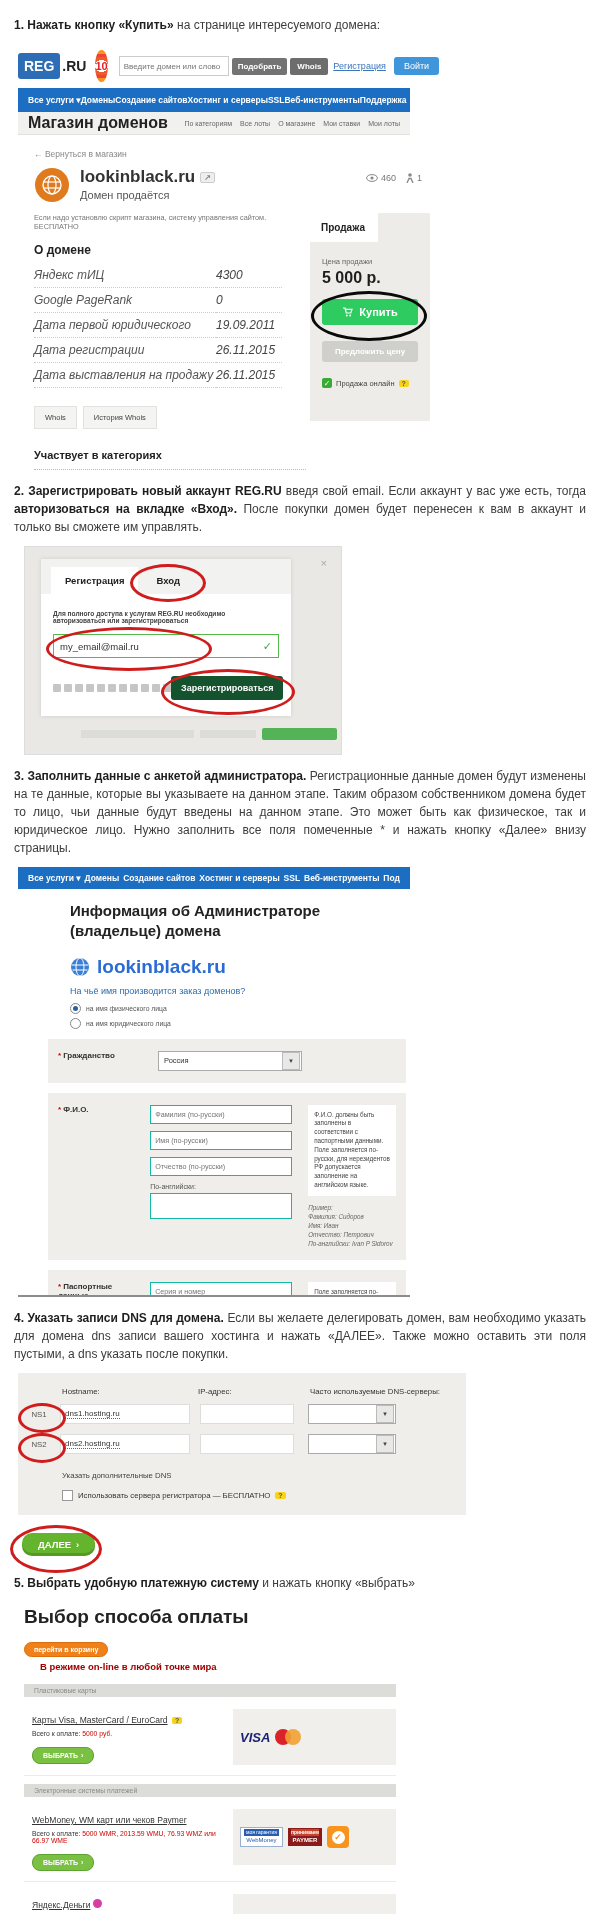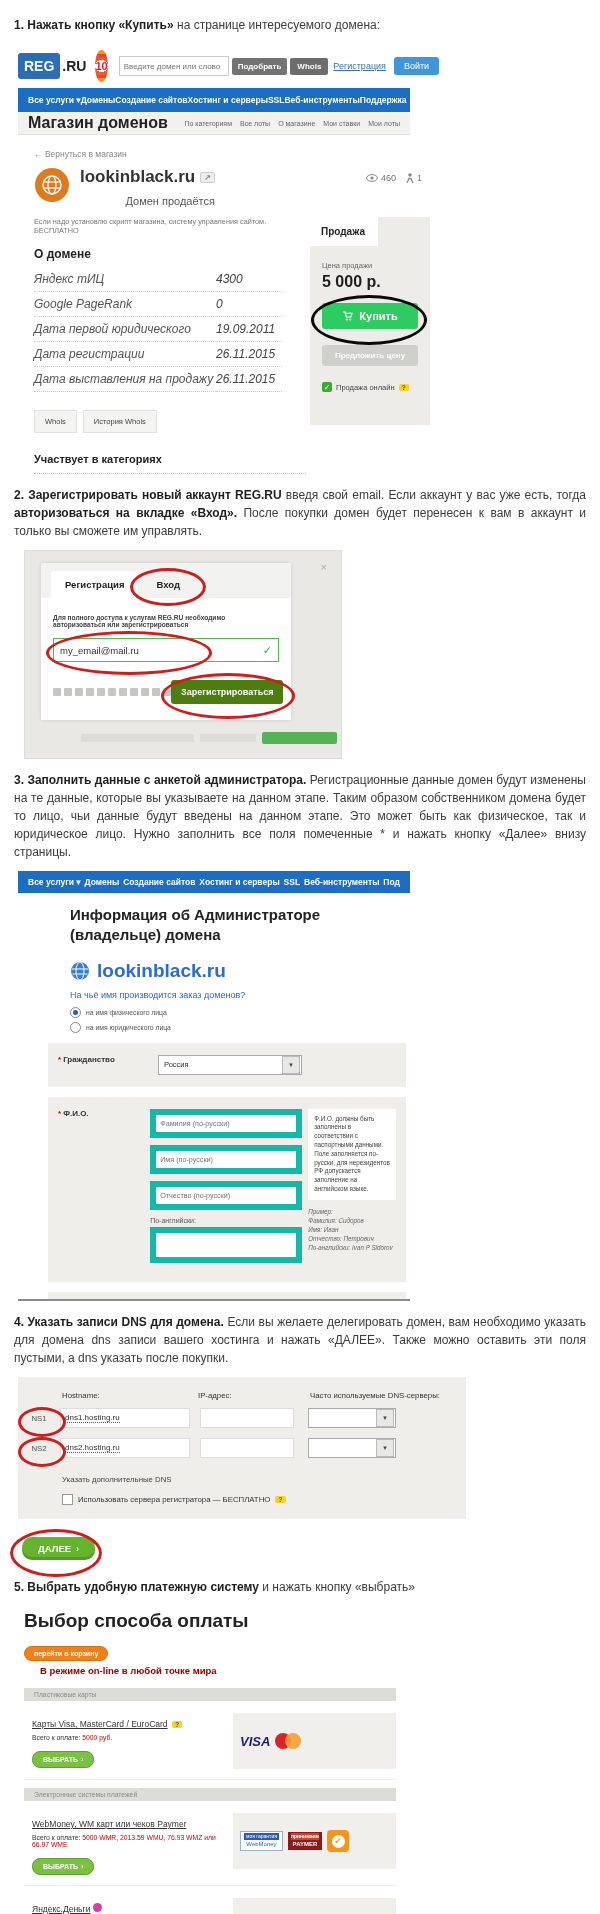--- a/index.html
+++ b/index.html
@@ -29,21 +29,21 @@
   .subnav{background:#f1f1ef;height:22px;display:flex;align-items:center;padding:0 10px;border-bottom:1px solid #e2e2e0;}
   .shop-title{font-weight:bold;font-size:16px;color:#222;}
   .subnav-items{margin-left:auto;display:flex;gap:8px;}
   .subnav-items .sn{color:#666;font-size:7px;cursor:pointer;}
 
   .back-row{margin:14px 0 8px 16px;font-size:8.5px;color:#888;}
   .domain-head{display:flex;margin-left:16px;align-items:flex-start;width:388px;}
   .dn-block{margin-left:10px;}
   .dn-name{font-size:17px;font-weight:bold;color:#333;display:flex;gap:5px;align-items:center;}
   .ext{font-size:8px;color:#888;border:1px solid #ccc;background:#eee;padding:0 3px;border-radius:2px;}
-  .dn-status{font-size:11px;color:#555;margin-top:8px;text-align:right;}
+  .dn-status{font-size:11px;color:#555;margin-top:2px;}
   .dn-stats{margin-left:auto;display:flex;gap:10px;font-size:9px;color:#777;align-items:center;margin-top:6px;}
   .stat{display:flex;gap:3px;align-items:center;}
 
   .main-cols{display:flex;margin-left:16px;width:392px;margin-top:10px;}
   .left-col{width:248px;}
   .promo{font-size:7.3px;color:#777;margin-bottom:12px;}
   .about-h{font-size:12px;font-weight:bold;margin:4px 0 6px;color:#222;}
   table.about{width:100%;border-collapse:collapse;font-size:12px;color:#555;font-style:italic;}
   table.about td{padding:5px 0;border-bottom:1px dotted #ccc;}
   table.about td.val{width:66px;color:#444;}
@@ -70,42 +70,42 @@
   .mtab{font-weight:bold;font-size:9.5px;color:#222;padding:8px 14px;position:relative;cursor:pointer;}
   .mtab.active{background:#fff;}
   .m-close{position:absolute;right:-36px;top:-2px;color:#aaa;font-size:11px;cursor:pointer;}
   .m-info{font-size:6.6px;color:#444;margin:16px 12px 10px;font-weight:bold;}
   .m-email-row{display:flex;align-items:center;margin:0 12px;position:relative;border:1px solid #56b94c;height:22px;background:#fff;}
   .m-email{flex:1;border:none;outline:none;font-size:9.5px;padding:0 6px;color:#333;font-family:"Liberation Sans",sans-serif;}
   .m-check{color:#3aaa35;font-size:11px;margin-right:6px;}
   .m-bottom{display:flex;align-items:center;margin:18px 10px 0 12px;justify-content:space-between;}
   .socials{display:flex;gap:3px;align-items:center;}
   .social{width:8px;height:8px;background:#c6c6c4;border-radius:1px;cursor:pointer;}
-  .btn-register{background:#4d7c0f;color:#fff;font-weight:bold;font-size:9px;padding:7px 10px;border-radius:3px;position:relative;cursor:pointer;}
+  .btn-register{background:#14532d;color:#fff;font-weight:bold;font-size:9px;padding:7px 10px;border-radius:3px;position:relative;cursor:pointer;}
   .frag{height:12px;margin:12px 4px 0 40px;display:flex;gap:6px;align-items:center;}
   .frag .f1{width:120px;height:8px;background:#dcdcd8;}
   .frag .f2{width:60px;height:8px;background:#dcdcd8;}
   .frag .f3{width:80px;height:12px;background:#55b357;border-radius:2px;}
 
   
   .shot-admin{width:392px;margin:6px 0 0 8px;height:428px;overflow:hidden;position:relative;}
   .cut-line{width:392px;height:2px;background:#8c8c8c;margin-left:8px;}
   .admin-nav{background:#1b6ec2;display:flex;height:22px;align-items:center;padding:0 10px;justify-content:space-between;}
   .admin-body{padding:12px 0 0 52px;}
   .admin-title{font-size:15px;font-weight:bold;color:#222;width:300px;line-height:1.35;}
   .admin-domain{display:flex;align-items:center;gap:7px;margin:14px 0 8px;color:#2b6cd4;font-size:19px;font-weight:bold;}
   .admin-q{color:#2b6cb0;font-size:9px;margin:4px 0 7px;}
   .radio-row{display:flex;gap:5px;align-items:center;font-size:6.8px;color:#555;margin:4px 0;cursor:pointer;}
   .radio{width:9px;height:9px;border:1px solid #888;border-radius:50%;background:#fff;position:relative;}
   .radio.sel::after{content:"";position:absolute;left:2px;top:2px;width:5px;height:5px;background:#2b5fa3;border-radius:50%;}
   .form-box{background:#efeeea;margin:10px 0 8px -22px;padding:12px 10px;display:flex;width:338px;gap:8px;}
   .flabel{width:92px;font-size:8px;font-weight:bold;color:#333;}
   .req{color:#c00;margin-right:2px;}
   .fcol{width:140px;}
-  .fcol input{display:block;width:132px;height:17px;border:6px solid #14b8a6;font-size:7.2px;color:#999;padding:0 4px;margin-bottom:7px;background:#fff;font-family:"Liberation Sans",sans-serif;}
+  .fcol input{display:block;width:132px;height:17px;border:1px solid #14b8a6;font-size:7.2px;color:#999;padding:0 4px;margin-bottom:7px;background:#fff;font-family:"Liberation Sans",sans-serif;}
   .eng-lbl{font-size:7px;color:#555;margin:2px 0 3px;}
   .helpcol{margin-left:10px;width:96px;}
   .help-box{background:#fff;font-size:6.3px;color:#444;padding:6px;line-height:1.4;}
   .example{font-size:6.3px;color:#666;font-style:italic;margin-top:7px;line-height:1.45;}
   .sel-box{width:142px;height:18px;border:1px solid #aaa;background:#fff;display:flex;align-items:center;font-size:7.5px;color:#333;}
   .sel-box .sel-val{flex:1;padding:0 5px;}
   .dd-btn{width:16px;height:16px;margin:0 1px;background:#e8e8e6;border:1px solid #bbb;font-size:7px;color:#444;display:flex;align-items:center;justify-content:center;cursor:pointer;}
 
   
   .shot-dns{width:448px;margin:10px 0 0 8px;}

